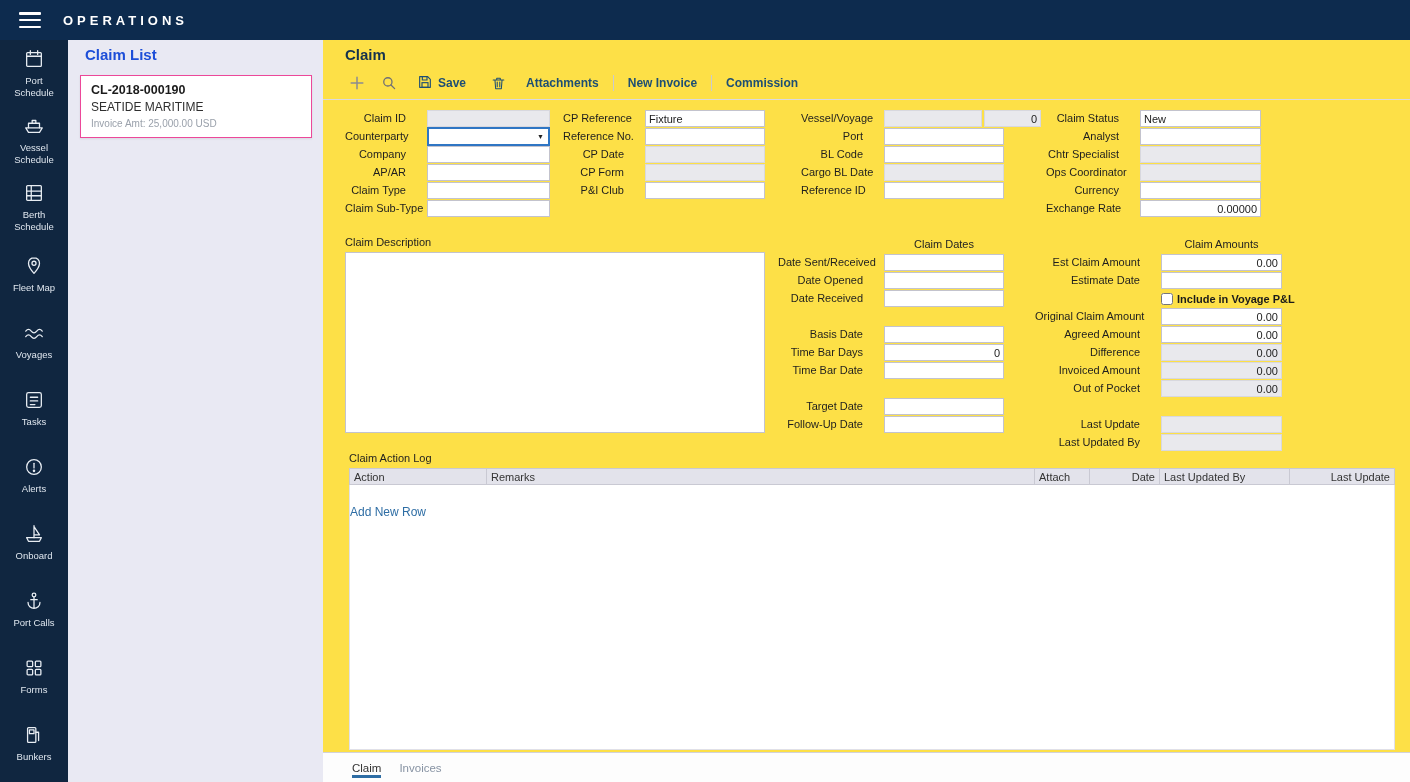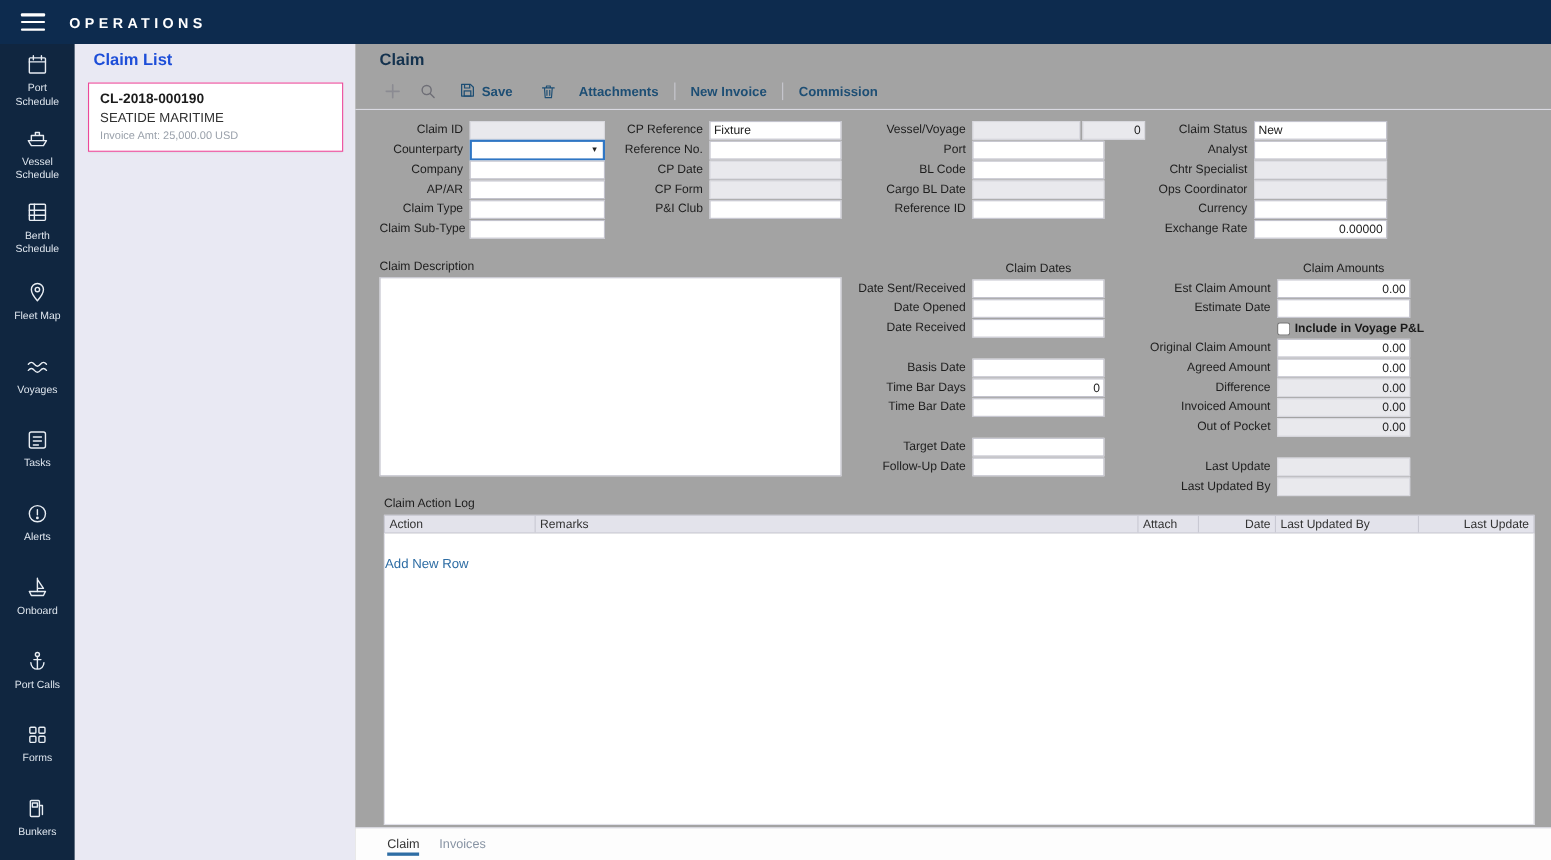--- a/index.html
+++ b/index.html
@@ -21,36 +21,36 @@
 
   
   .listpanel { position:absolute; top:40px; left:68px; width:255px; height:742px; background:#e9e9f3; }
   .lp-title { position:absolute; left:17px; top:6px; font-size:15px; font-weight:bold; color:#1d4ed8; }
   .claim-card { position:absolute; left:12px; top:35px; width:232px; background:#fff; border:1px solid #ec4899; box-shadow:0 1px 2px rgba(0,0,0,.08); padding:7px 10px 8px; cursor:pointer; }
   .cc-id { font-size:12.5px; font-weight:bold; color:#1b1b1b; }
   .cc-name { font-size:12px; color:#2f2f2f; margin-top:3px; }
   .cc-amt { font-size:10px; color:#9aa1ab; margin-top:4px; }
 
   
-  .main { position:absolute; top:40px; left:323px; width:1087px; height:742px; background:#a3a3a3; }
+  .main { position:absolute; top:40px; left:323px; width:1087px; height:742px; background:#fde047; }
   .main-title { position:absolute; left:22px; top:6px; font-size:15px; font-weight:bold; color:#14324e; }
   .toolbar { position:absolute; left:22px; top:30px; height:26px; display:flex; align-items:center; }
   .tb-ic { display:flex; align-items:center; justify-content:center; width:24px; height:24px; cursor:pointer; }
   .tb-save { display:flex; align-items:center; gap:5px; color:#1d4e74; font-weight:bold; font-size:12px; cursor:pointer; }
   .tb-link { color:#1d4e74; font-weight:bold; font-size:12px; cursor:pointer; white-space:nowrap; }
   .tb-sep { width:1px; height:16px; background:#c9c9d1; }
   .mr8{margin-right:8px}.mr14{margin-right:14px}.mr16{margin-right:16px}.mr20{margin-right:20px}
   .tb-hr { position:absolute; left:0; right:0; top:59px; border-top:1px solid #d9d9e1; }
 
   
   .fcol { position:absolute; top:70px; }
   .c1{left:22px}.c2{left:240px}.c3{left:478px}.c4{left:723px}
   .cdates{left:455px; top:196px}.camts{left:712px; top:196px}
   .frow { display:flex; align-items:center; height:17px; margin-bottom:1px; }
-  .flbl { text-align:right; padding-right:6px; font-size:11px; color:#1e1e1e; white-space:nowrap; line-height:17px; }
+  .flbl { text-align:right; padding-right:21px; font-size:11px; color:#1e1e1e; white-space:nowrap; line-height:17px; }
   .c1 .flbl{width:82px}.c2 .flbl{width:82px}.c3 .flbl{width:83px}.c4 .flbl{width:94px}
   .cdates .flbl{width:106px}.camts .flbl{width:126px}
   .fld { height:17px; border:1px solid #c3c3cd; background:#fff; font:11px "Liberation Sans",sans-serif; padding:1px 3px; color:#222; outline:none; }
   .c1 .fld{width:123px}.c2 .fld{width:120px}.c3 .fld{width:120px}.c4 .fld{width:121px}
   .cdates .fld{width:120px}.camts .fld{width:121px}
   .fld.dis { background:#e9e9ed; border-color:#d8d8de; }
   .fld.num { text-align:right; }
   .c3 .fld.fvsl{width:98px}.c3 .fld.fvoy{width:57px; margin-left:2px}
   .ddl { width:123px; height:19px; border:2px solid #2f76c4; background:#fff; display:flex; align-items:center; justify-content:space-between; padding:0 4px; cursor:pointer; }
   .ddl .caret { font-size:7px; color:#222; }

